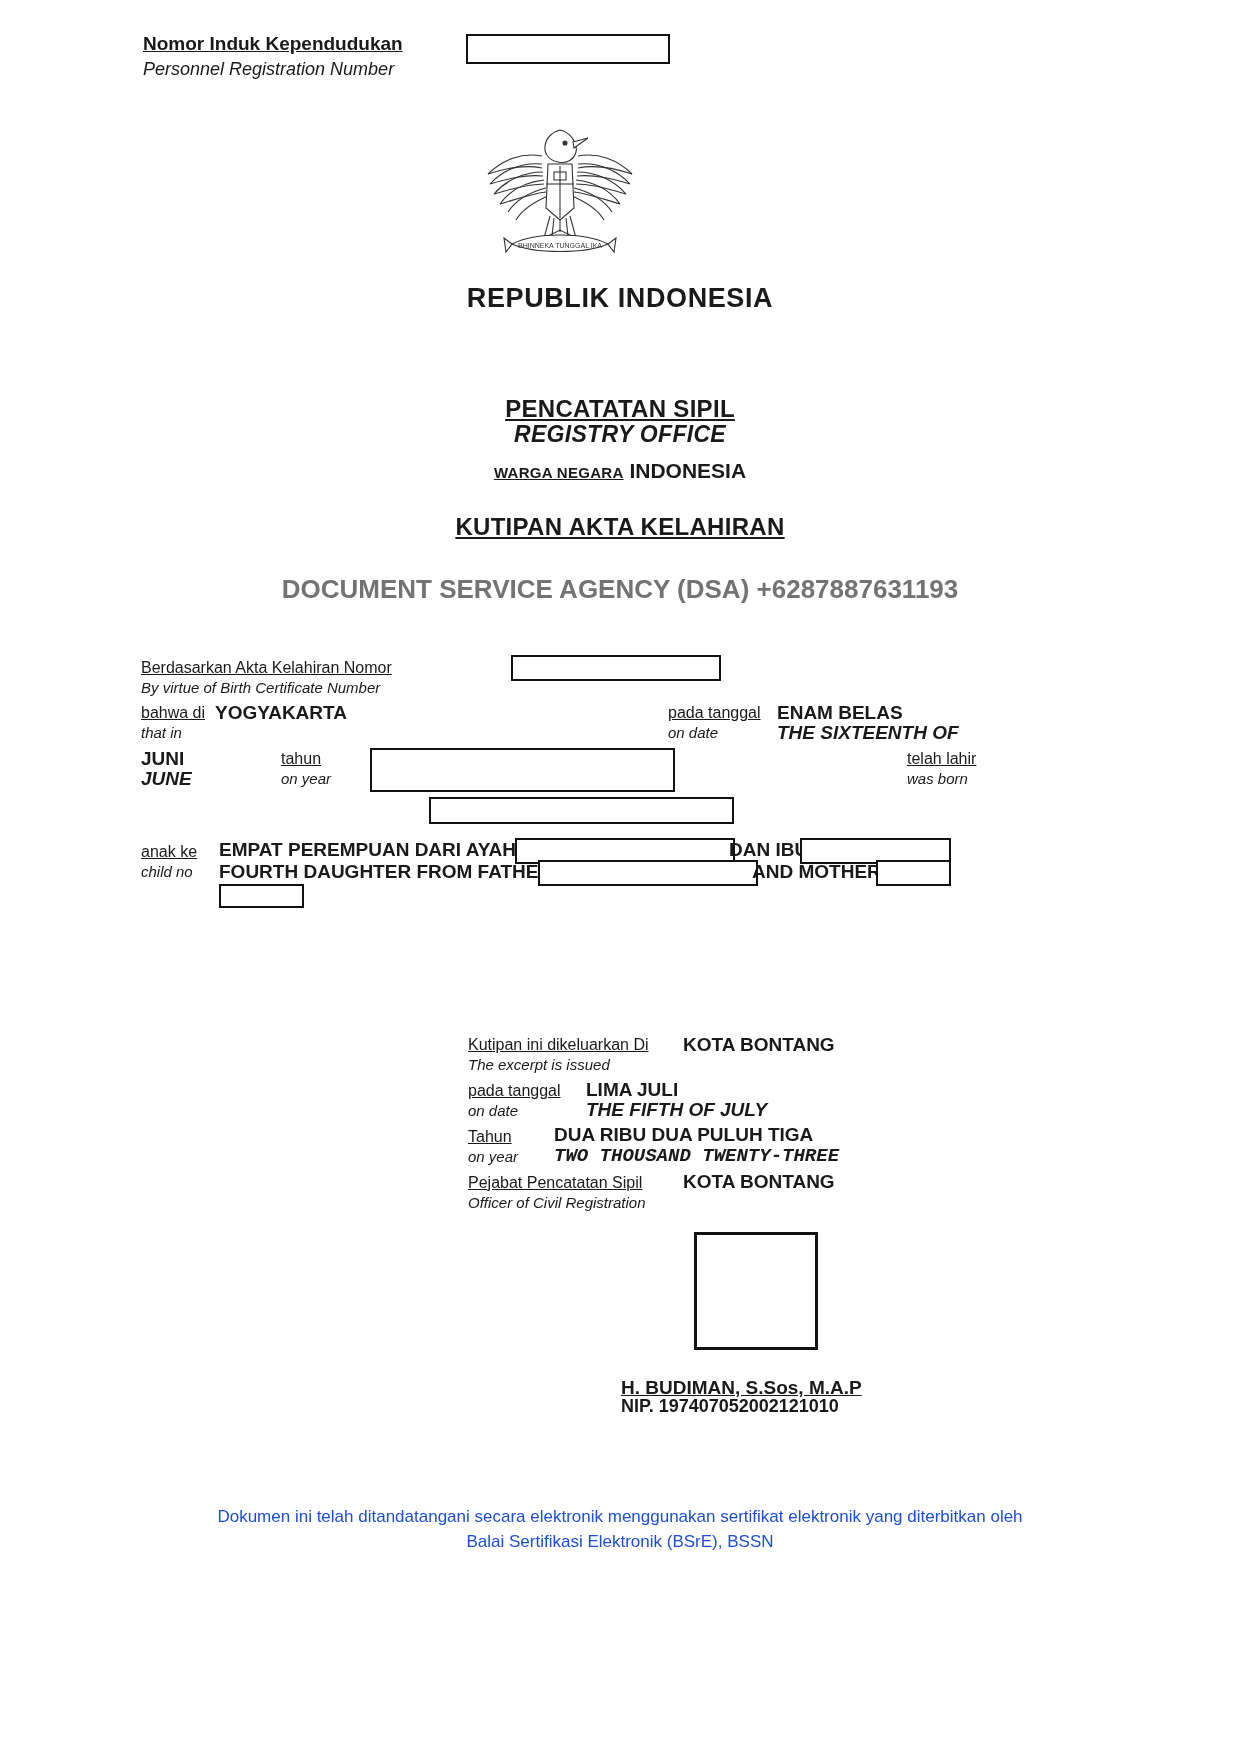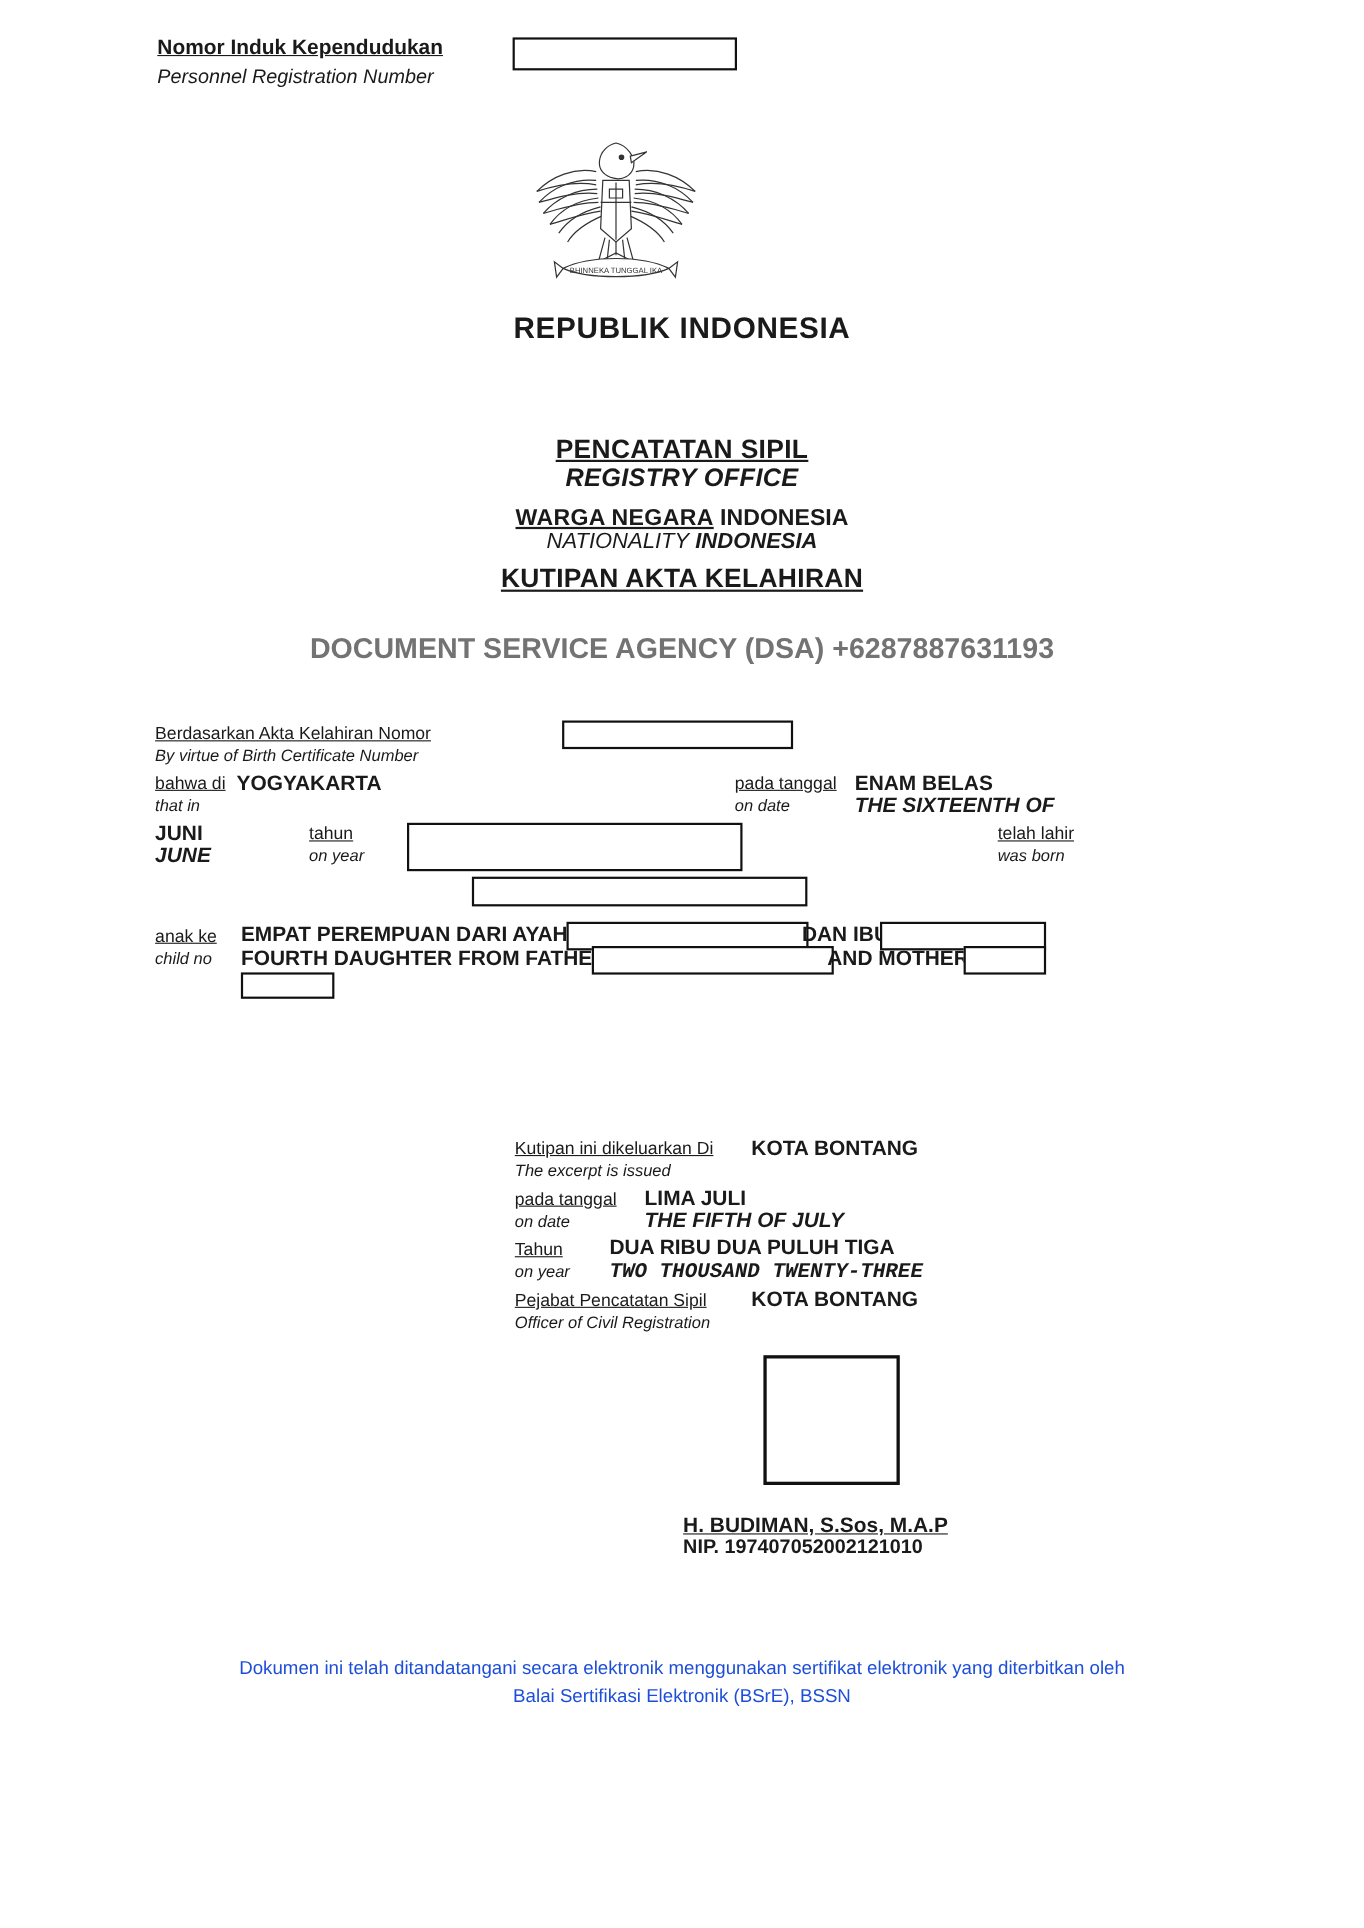--- a/index.html
+++ b/index.html
@@ -204,24 +204,21 @@
       <text x="90" y="136" font-family="Liberation Sans, sans-serif" font-size="7" text-anchor="middle" fill="#333">BHINNEKA TUNGGAL IKA</text>
     </svg>
   </div>
 
   <div class="abs republik title-center" style="left:0; top:283px; width:1240px;">REPUBLIK INDONESIA</div>
 
   <div class="abs heading-id title-center" style="left:0; top:395px; width:1240px;">PENCATATAN SIPIL</div>
   <div class="abs heading-en title-center" style="left:0; top:421px; width:1240px;">REGISTRY OFFICE</div>
 
   <div class="abs" style="left:0; top:459px; width:1240px; text-align:center; white-space:nowrap;">
-    <span class="heading-id" style="font-size:21px;">WARGA NEGARA</span><span class="lbl-id-nou" style="font-size:21px; text-decoration:none;">&nbsp;</span><span class="lbl-id-nou" style="font-size:21px;">INDONESIA</span>
-  </div>
-  <div class="abs" style="left:0; top:481px; width:1240px; text-align:center; white-space:nowrap;">
-    <span class="lbl-en" style="font-size:20px;">NATIONALITY</span><span class="lbl-en" style="font-size:20px;">&nbsp;</span><span class="val-en" style="font-size:20px;">INDONESIA</span>
+    <span class="heading-id" style="font-size:15px;">WARGA NEGARA</span><span class="lbl-id-nou" style="font-size:21px; text-decoration:none;">&nbsp;</span><span class="lbl-id-nou" style="font-size:21px;">INDONESIA</span>
   </div>
 
   <div class="abs heading-id title-center" style="left:0; top:513px; width:1240px;">KUTIPAN AKTA KELAHIRAN</div>
 
   <div class="abs watermark-text" style="left:0; top:574px;">DOCUMENT SERVICE AGENCY (DSA) +6287887631193</div>
 
   <div class="abs small-id" style="left:141px; top:659px;">Berdasarkan Akta Kelahiran Nomor</div>
   <div class="abs small-en" style="left:141px; top:679px;">By virtue of Birth Certificate Number</div>
   <div class="abs redact" style="left:511px; top:655px; width:206px; height:22px;"></div>
 

